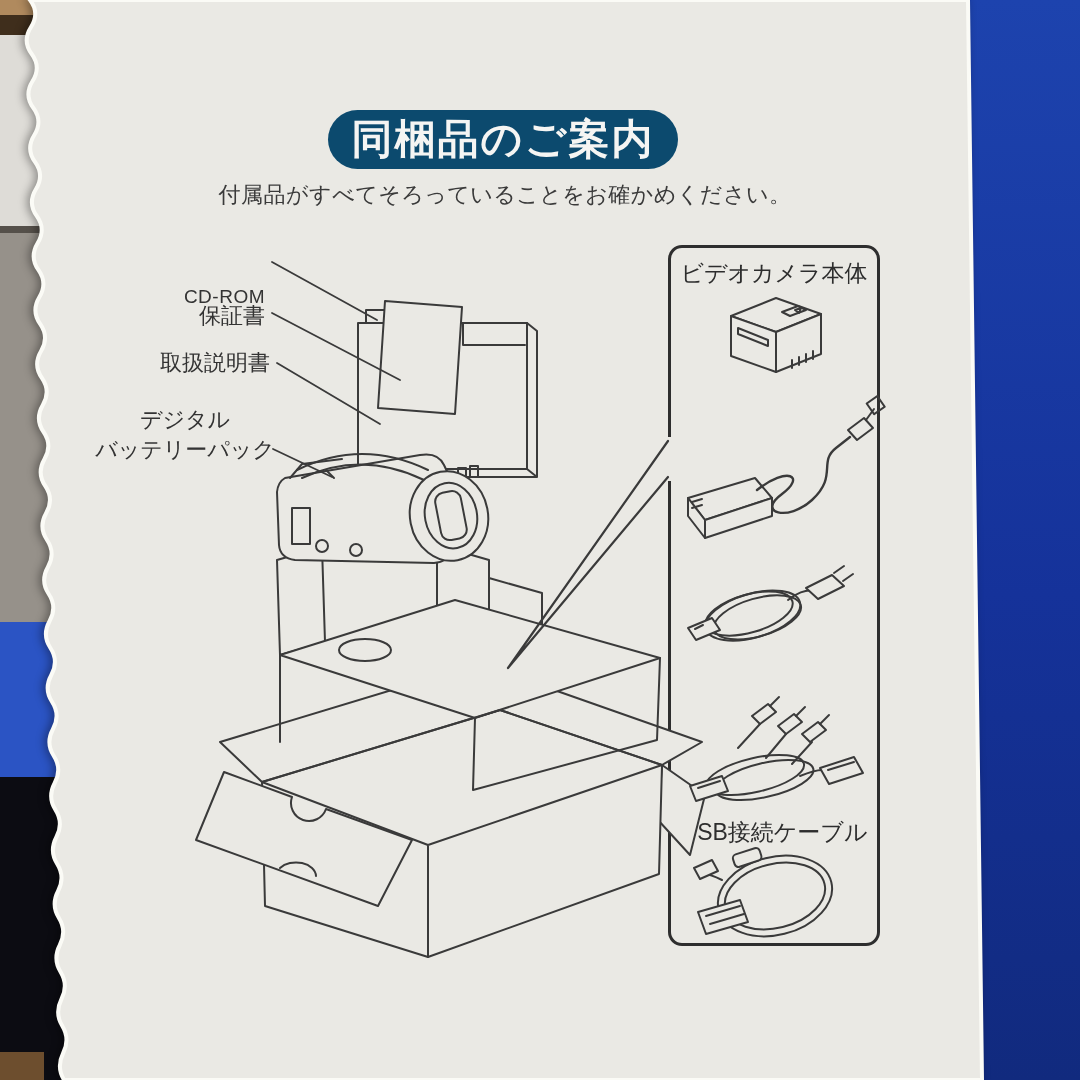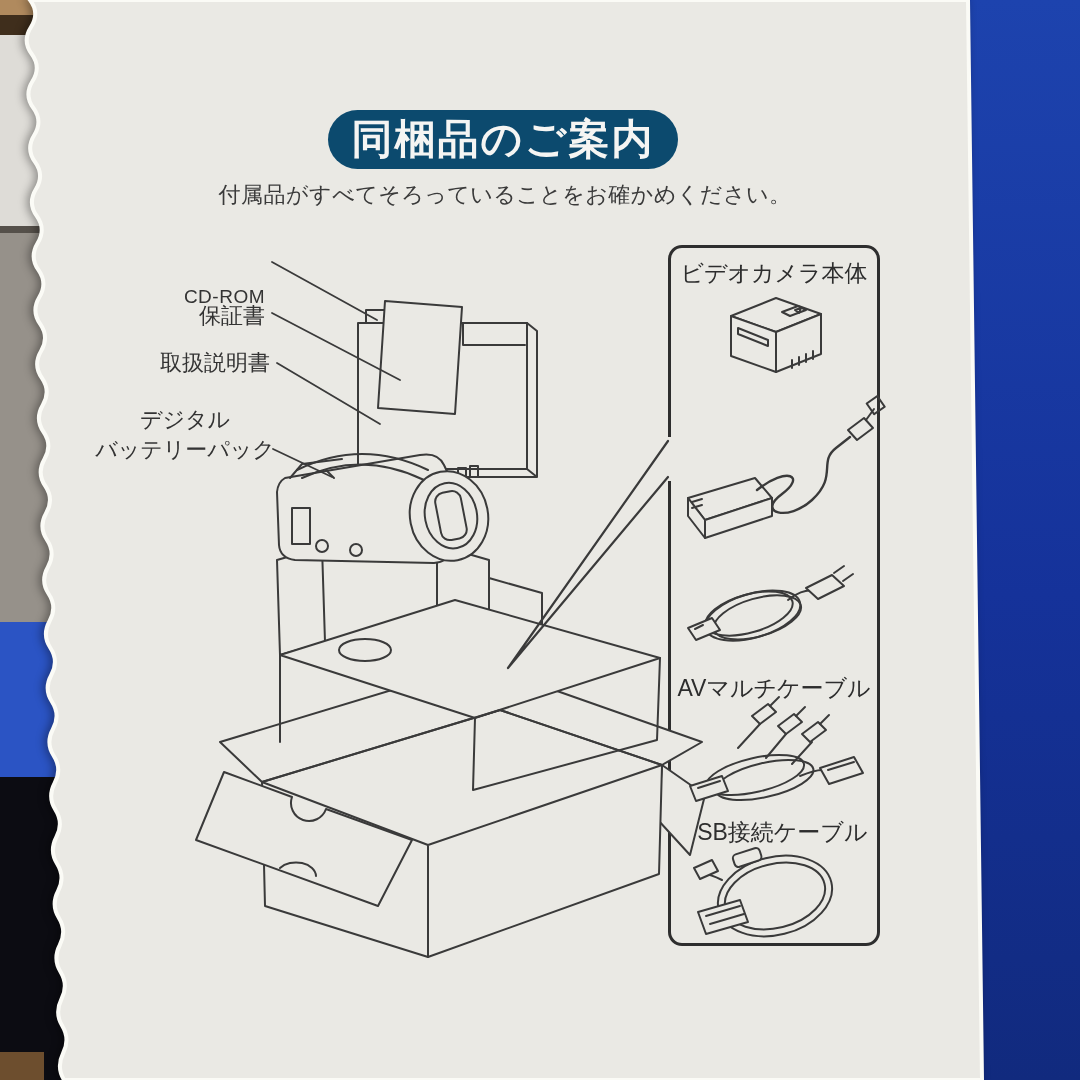--- a/index.html
+++ b/index.html
@@ -74,21 +74,20 @@
     <div class="abs pkg-label" id="lbl-cdrom">CD-ROM</div>
     <div class="abs pkg-label" id="lbl-warranty">保証書</div>
     <div class="abs pkg-label" id="lbl-manual">取扱説明書</div>
     <div class="abs" id="lbl-camera">
       <div>デジタル</div>
       <div>バッテリーパック</div>
     </div>
 
     <div class="abs" id="panel"></div>
     <div class="abs acc-label" style="top:258px">ビデオカメラ本体</div>
-    <div class="abs acc-label" style="top:673px">AVマルチケーブル</div>
     <div class="abs acc-label" style="top:817px">USB接続ケーブル</div>
   </div>
 
   <svg class="abs" id="art-svg" viewBox="0 0 1080 1080" fill="none" stroke="#3a3a3a" stroke-width="2" stroke-linecap="round" stroke-linejoin="round">
 
     <g>
 
       <polygon points="262,782 500,710 458,670 220,742" fill="#eae9e4"></polygon>
       <polygon points="500,710 662,765 702,742 540,685" fill="#eae9e4"></polygon>
       <polygon points="662,765 705,795 690,855 658,820" fill="#eae9e4"></polygon>

